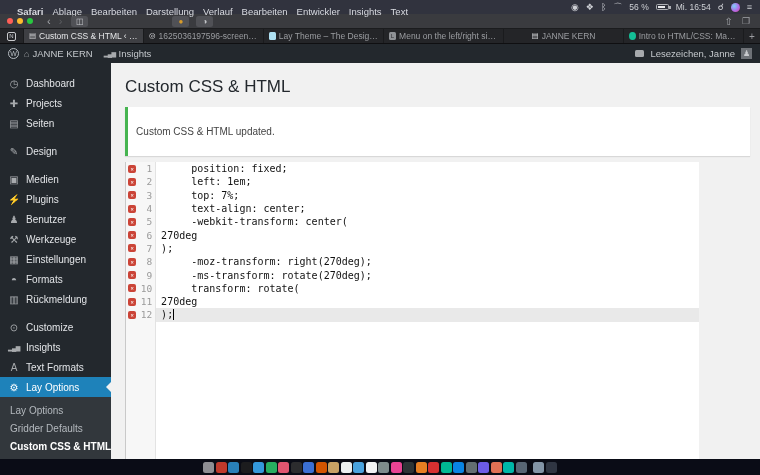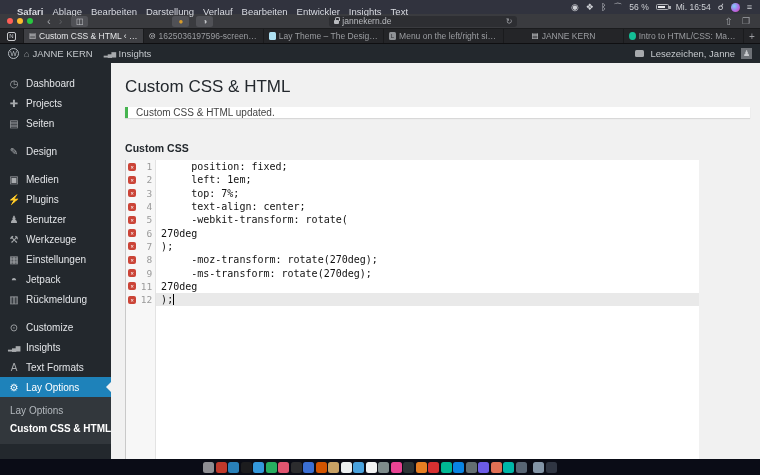--- a/index.html
+++ b/index.html
@@ -81,21 +81,21 @@
   .sb-sep { flex:0 0 8px; }
   .submenu { background:#32373c; padding:5px 0 6px; }
   .submenu-item { height:18px; line-height:18px; padding-left:10px; color:#b4b9be; font-size:10px;
                   white-space:nowrap; }
   .submenu-item.current { color:#fff; font-weight:bold; }
   .sidebar-fill { flex:1; }
 
   .content { flex:1; padding:12px 10px 0 14px; overflow:hidden; }
   .page-title { font-size:17px; font-weight:400; color:#23282d; margin:2px 0 10px; }
   .notice { background:#fff; border-left:3px solid #46b450; box-shadow:0 1px 1px rgba(0,0,0,.1);
-            padding:0 8px; font-size:10px; color:#444; }
+            padding:19px 8px; font-size:10px; color:#444; }
   .section-label { margin-top:24px; font-size:10.5px; font-weight:700; color:#23282d; }
 
   
   .editor { margin-top:6px; width:574px; height:312px; background:#fff;
             font-family:"DejaVu Sans Mono",monospace; font-size:10px;
             display:flex; flex-direction:column; border-left:1px solid #c9c9c9; }
   .ed-row { display:flex; flex:0 0 13.3px; height:13.3px; align-items:stretch; }
   .gutter { flex:0 0 30px; background:#f7f7f7; border-right:1px solid #e3e3e3;
             display:flex; align-items:center; padding:0 3px 0 2px; }
   .err { width:8px; height:8px; background:#cb4437; border-radius:2px; color:#fff;
@@ -155,25 +155,20 @@
       <span class="dot" id="dot-min" style="background: rgb(254, 188, 46);"></span>
       <span class="dot" id="dot-max" style="background: rgb(40, 200, 64);"></span>
     </span>
     <span class="nav-btn">‹</span>
     <span class="nav-btn dim">›</span>
     <span class="tb-btn">◫</span>
     <span class="ext-group">
       <span class="tb-btn" style="margin-left:0;color:#d79b2a;">●</span>
       <span class="tb-btn" style="margin-left:0;">◑</span>
     </span>
-    <span class="url-field">
-      <span class="lock"></span>
-      <span>jannekern.de</span>
-      <span class="reload">↻</span>
-    </span>
     <span class="share-btn">⇧</span>
     <span class="tabs-btn">❐</span>
   </div>
 
   <div class="tabbar" id="tabbar">
     <span class="tab tab-pinned" id="pinned-tab">
         <span class="fav-ol">N</span>
       </span>
 
     <span class="tab active">
@@ -255,21 +250,21 @@
         <div class="sb-item">
           <span class="sb-icon">⚒</span>
           <span class="sb-label">Werkzeuge</span>
         </div>
         <div class="sb-item">
           <span class="sb-icon">▦</span>
           <span class="sb-label">Einstellungen</span>
         </div>
         <div class="sb-item">
           <span class="sb-icon">◓</span>
-          <span class="sb-label">Jetpack</span>
+          <span class="sb-label">Formats</span>
         </div>
         <div class="sb-item">
           <span class="sb-icon">▥</span>
           <span class="sb-label">Rückmeldung</span>
         </div>
         <div class="sb-sep"></div>
         <div class="sb-item">
           <span class="sb-icon">⊙</span>
           <span class="sb-label">Customize</span>
         </div>
@@ -280,28 +275,28 @@
         <div class="sb-item">
           <span class="sb-icon">A</span>
           <span class="sb-label">Text Formats</span>
         </div>
         <div class="sb-item current">
           <span class="sb-icon">⚙</span>
           <span class="sb-label">Lay Options</span>
         </div>
         <div class="submenu">
           <div class="submenu-item">Lay Options</div>
+          <div class="submenu-item">Gridder Defaults</div>
           <div class="submenu-item current">Custom CSS &amp; HTML</div>
         </div>
         <div class="sidebar-fill"></div>
       </div>
     <div class="content">
       <h1 class="page-title">Custom CSS &amp; HTML</h1>
       <div class="notice">Custom CSS &amp; HTML updated.</div>
-      <div class="section-label">Custom CSS</div>
       <div class="editor" id="editor">
           <div class="ed-row">
             <div class="gutter">
               <span class="err" style="background: rgb(203, 68, 55);">✕</span>
               <span class="lnum">1</span>
             </div>
             <div class="code">     position: fixed;</div>
           </div>
           <div class="ed-row">
             <div class="gutter">
@@ -322,49 +317,56 @@
               <span class="err" style="background: rgb(203, 68, 55);">✕</span>
               <span class="lnum">4</span>
             </div>
             <div class="code">     text-align: center;</div>
           </div>
           <div class="ed-row">
             <div class="gutter">
               <span class="err" style="background: rgb(203, 68, 55);">✕</span>
               <span class="lnum">5</span>
             </div>
-            <div class="code">     -webkit-transform: rotate(</div>
+            <div class="code">     -webkit-transform: center(</div>
           </div>
           <div class="ed-row">
             <div class="gutter">
               <span class="err" style="background: rgb(203, 68, 55);">✕</span>
               <span class="lnum">6</span>
             </div>
             <div class="code">270deg</div>
           </div>
           <div class="ed-row">
             <div class="gutter">
               <span class="err" style="background: rgb(203, 68, 55);">✕</span>
               <span class="lnum">7</span>
             </div>
             <div class="code">);</div>
           </div>
           <div class="ed-row">
             <div class="gutter">
               <span class="err" style="background: rgb(203, 68, 55);">✕</span>
               <span class="lnum">8</span>
             </div>
-            <div class="code">     -moz-transform: rotate(270deg);</div>
+            <div class="code">     -moz-transform: right(270deg);</div>
           </div>
           <div class="ed-row">
             <div class="gutter">
               <span class="err" style="background: rgb(203, 68, 55);">✕</span>
               <span class="lnum">9</span>
             </div>
             <div class="code">     -ms-transform: rotate(270deg);</div>
+          </div>
+          <div class="ed-row">
+            <div class="gutter">
+              <span class="err" style="background: rgb(203, 68, 55);">✕</span>
+              <span class="lnum">10</span>
+            </div>
+            <div class="code">     transform: rotate(</div>
           </div>
           <div class="ed-row">
             <div class="gutter">
               <span class="err" style="background: rgb(203, 68, 55);">✕</span>
               <span class="lnum">11</span>
             </div>
             <div class="code">270deg</div>
           </div>
           <div class="ed-row active">
             <div class="gutter">

